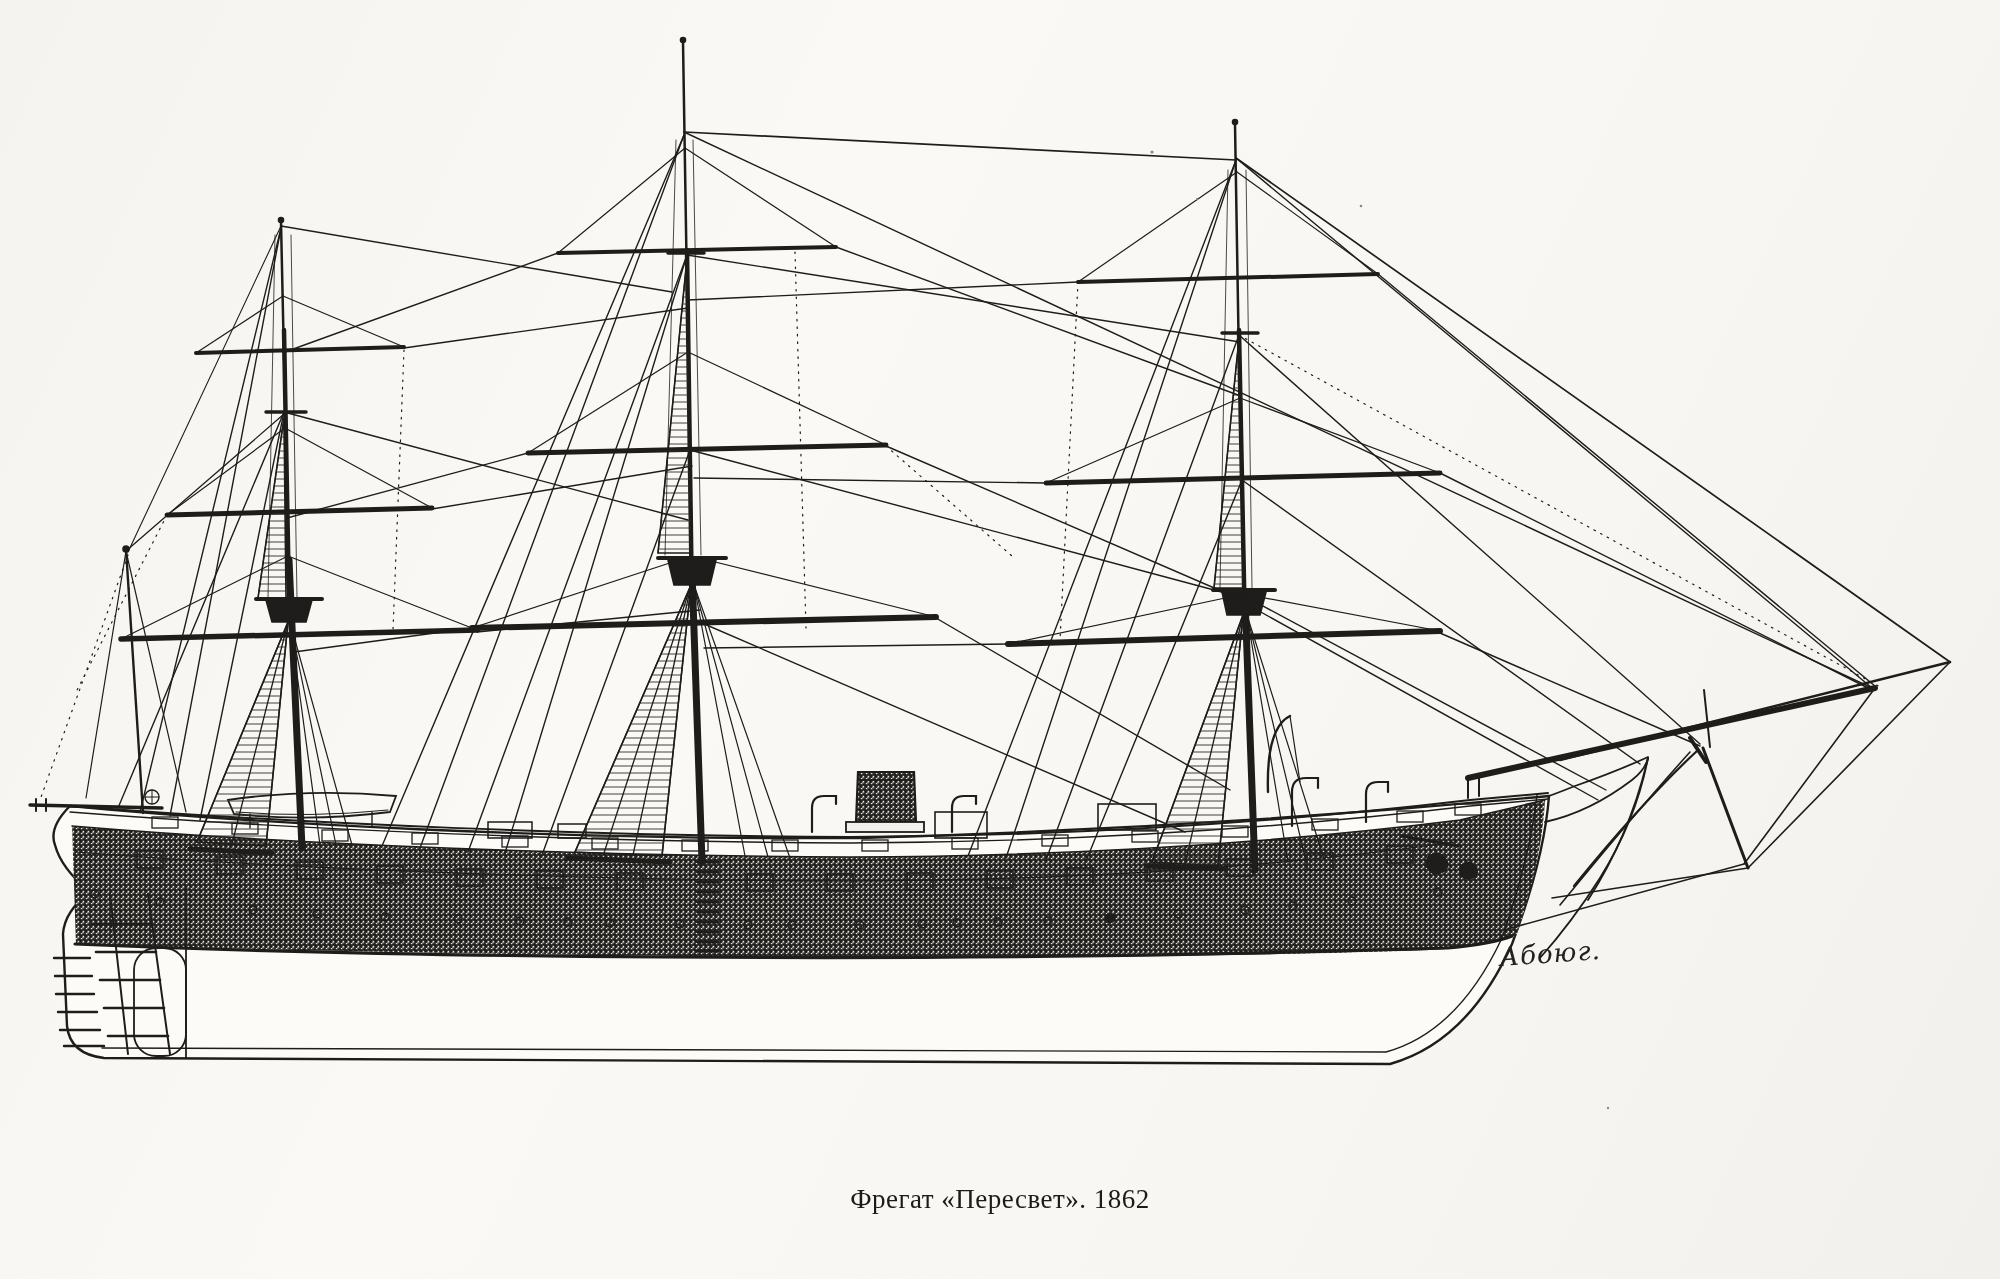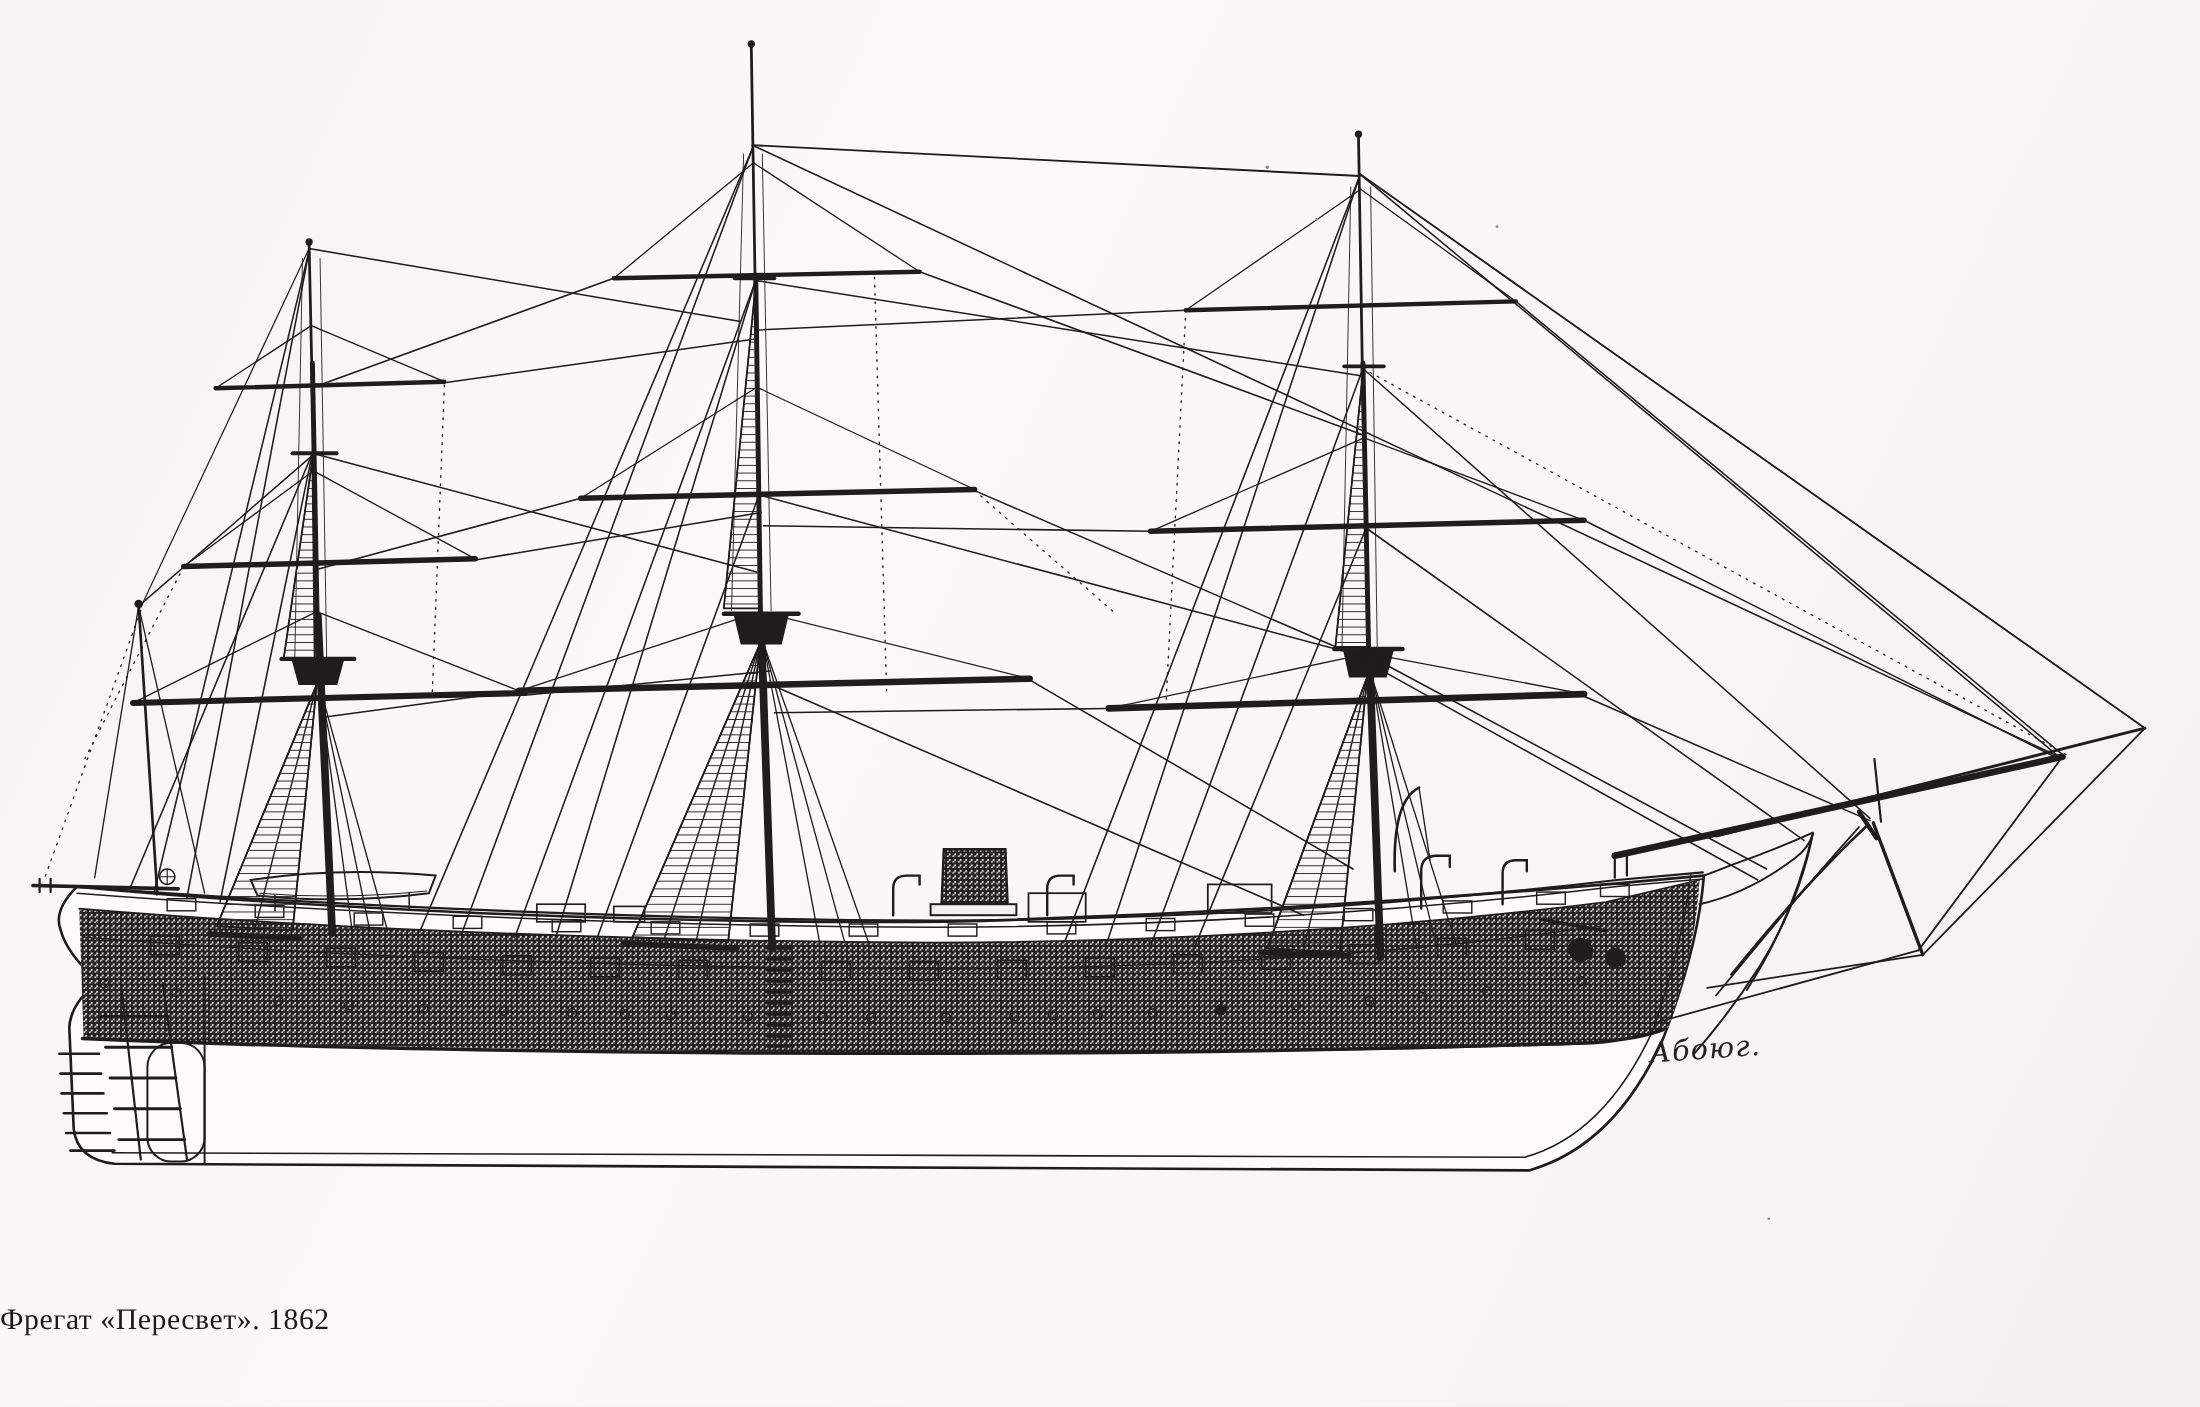--- a/index.html
+++ b/index.html
@@ -3,21 +3,21 @@
 <meta charset="utf-8">
 <style>
   html,body{margin:0;padding:0;background:#dddcd8;}
   .page{
     position:relative;width:2000px;height:1279px;overflow:hidden;
     background:linear-gradient(115deg,#f4f3ef 0%,#faf9f6 35%,#f7f6f2 70%,#f1f0ec 100%);
     font-family:"Liberation Serif", serif;
   }
   .page svg{position:absolute;left:0;top:0;display:block;}
   .caption{
-    position:absolute;left:0;right:0;top:1184px;
+    position:absolute;left:0;right:0;top:1184px;text-align:center;
     font-size:27px;letter-spacing:.5px;color:#1b1b19;
     font-family:"Liberation Serif", serif;
   }
 </style>
 </head>
 <body>
 
 <div class="page">
 <svg width="2000" height="1279" viewBox="0 0 2000 1279" fill="none" stroke="#1e1d1b" stroke-width="1.6" stroke-linecap="round">
   <defs>

